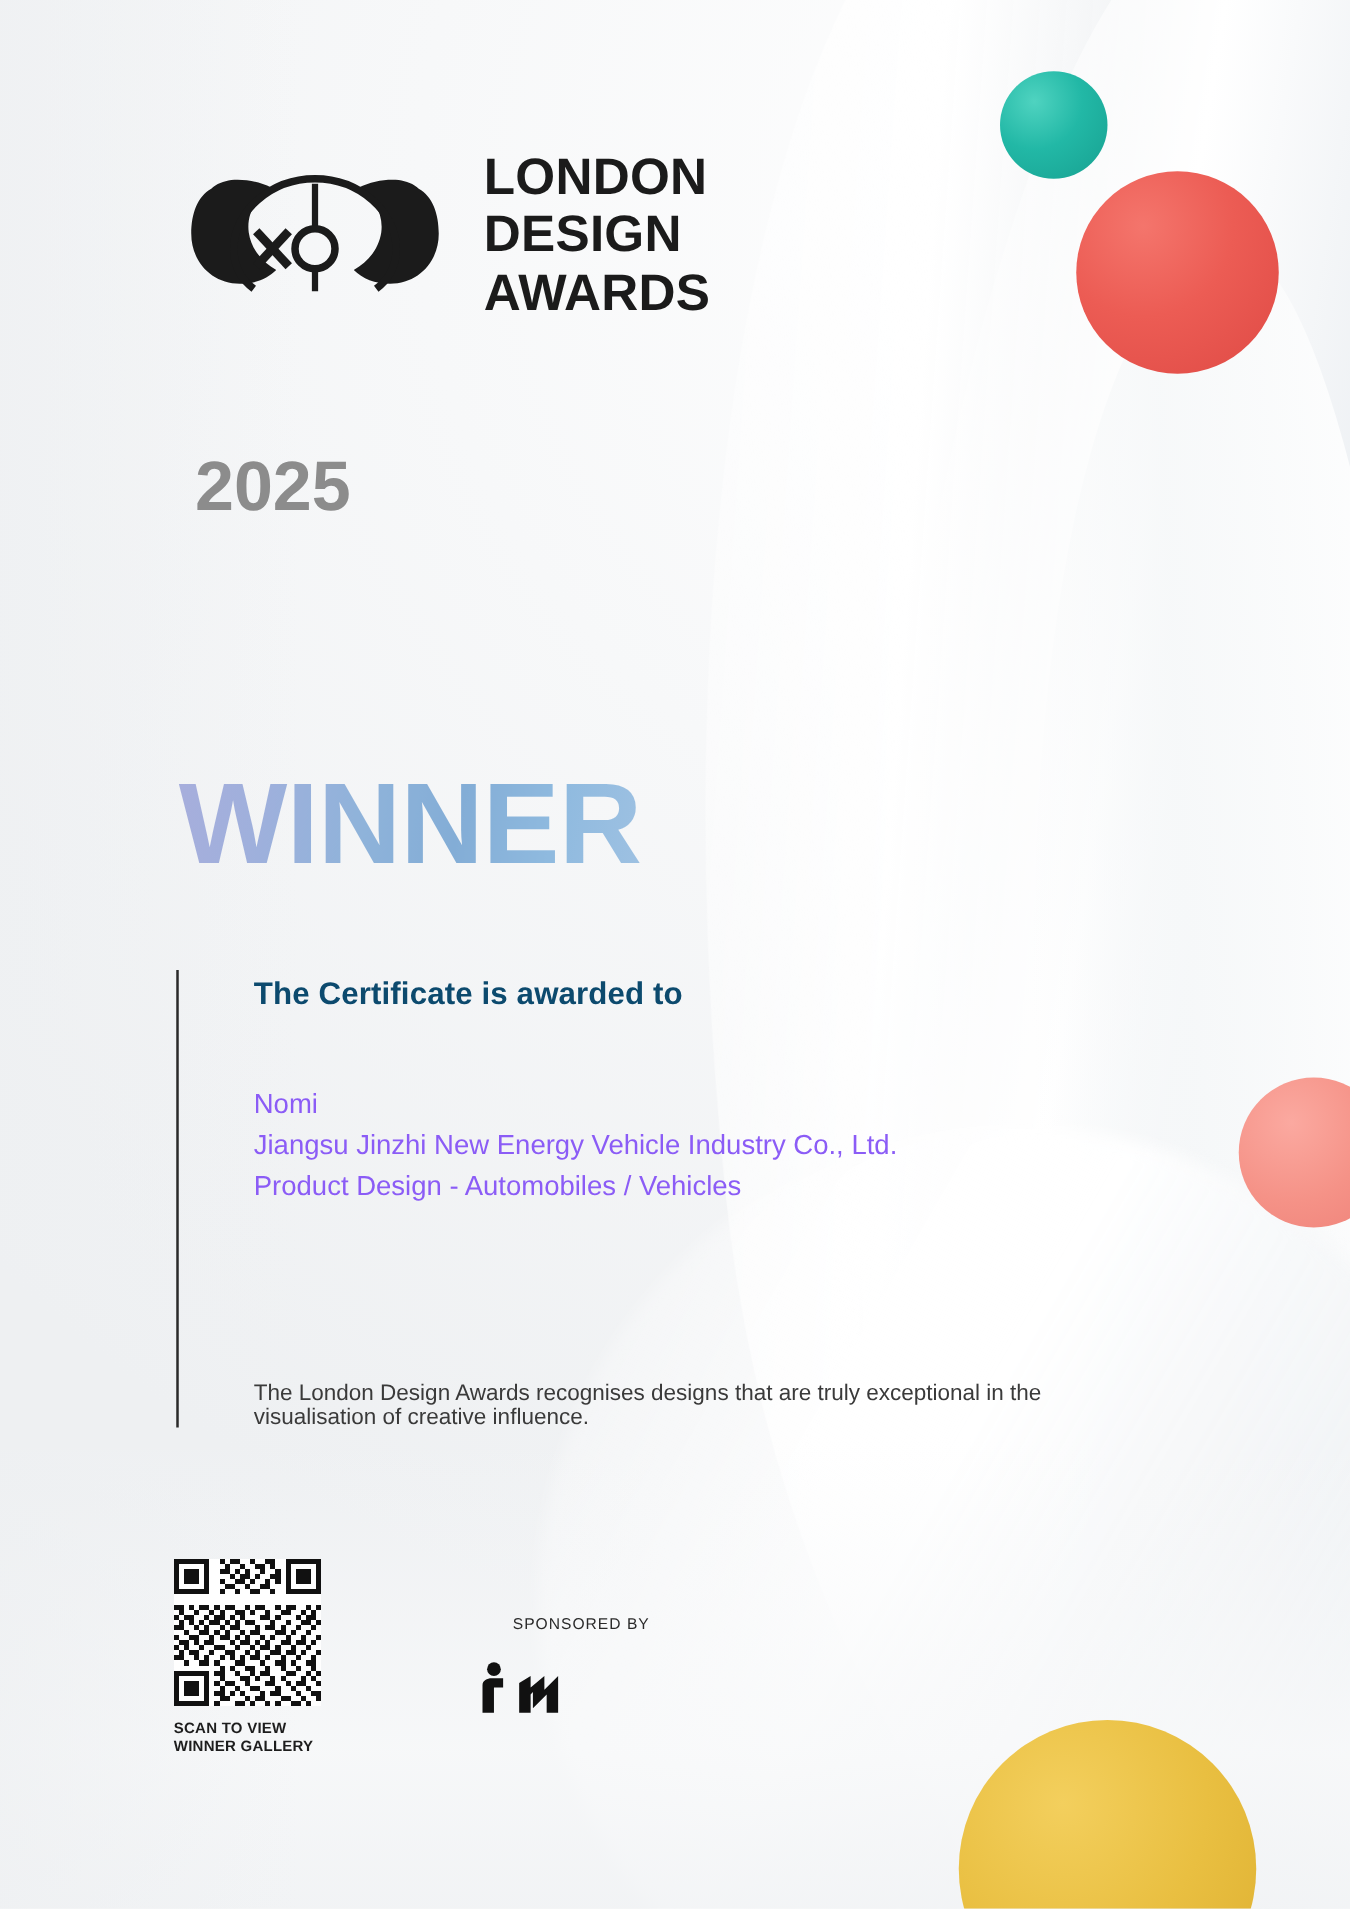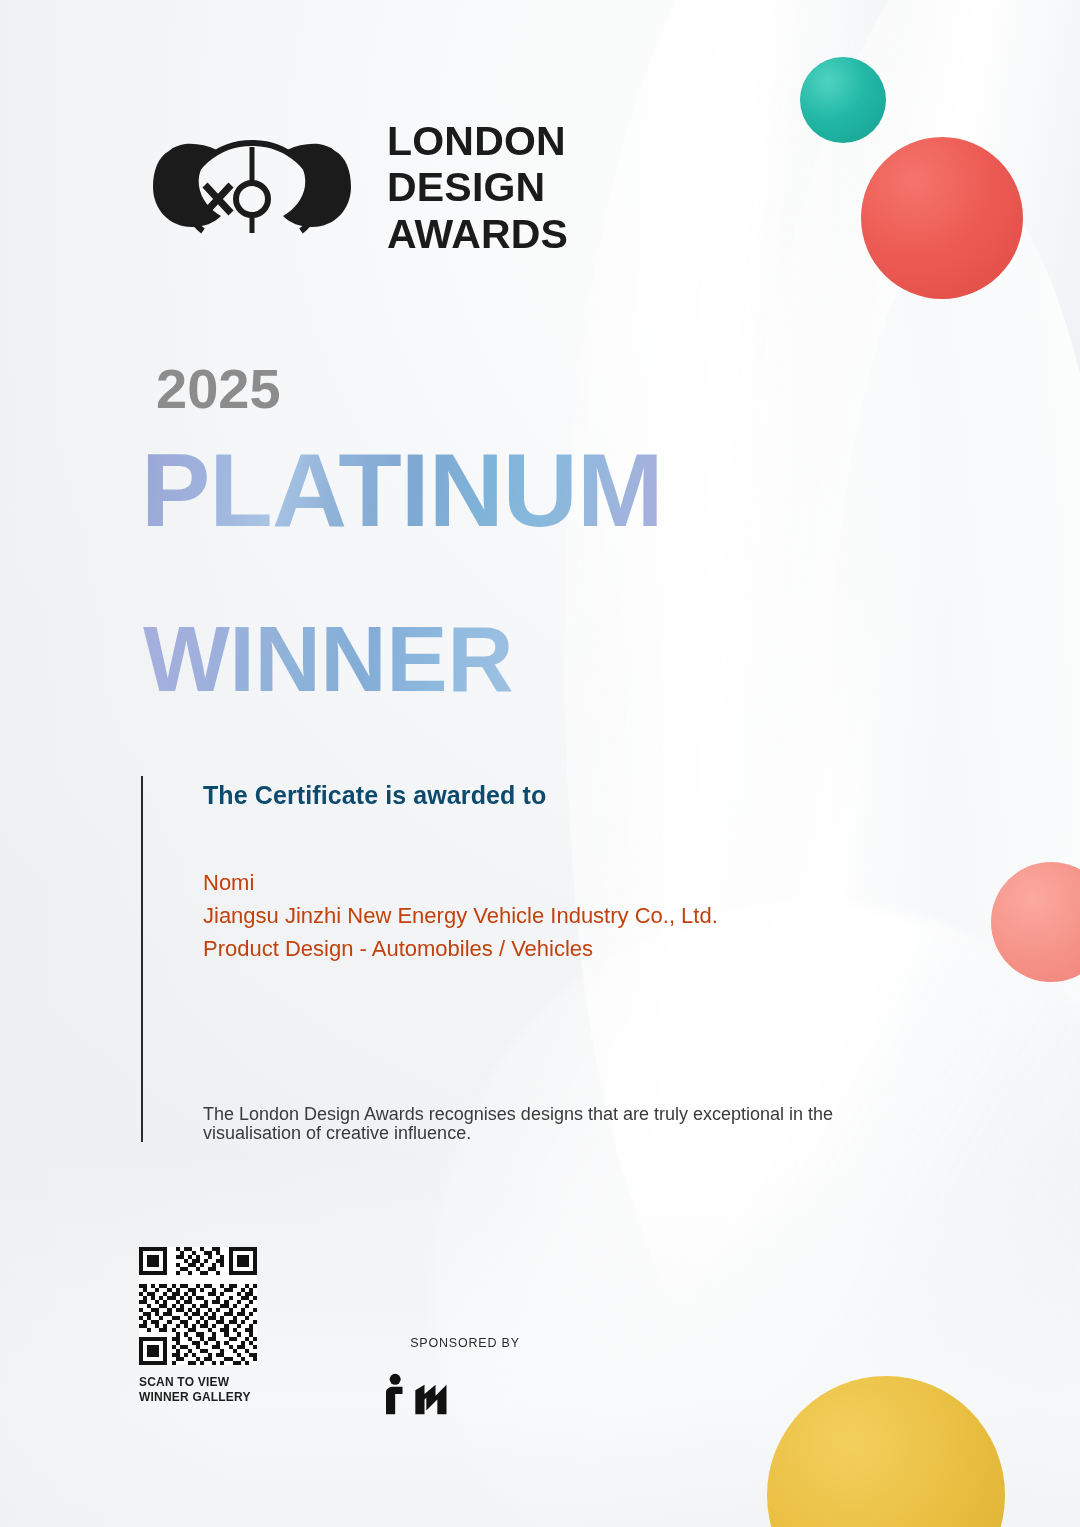--- a/index.html
+++ b/index.html
@@ -187,21 +187,21 @@
     font-weight: 700;
     color: #0c4a6e;
     letter-spacing: 0.1px;
   }
   .recipient {
     position: absolute;
     left: 203px;
     top: 866px;
     font-size: 22px;
     line-height: 33px;
-    color: #c2410c;
+    color: #8b5cf6;
     font-weight: 400;
   }
   .recipient div { white-space: nowrap; }
 
   .official {
     position: absolute;
     left: 203px;
     top: 1063px;
     font-size: 14.5px;
     font-weight: 700;
@@ -234,21 +234,21 @@
     margin-top: 10px;
     font-size: 12px;
     line-height: 15px;
     font-weight: 700;
     color: #1d1d1d;
     letter-spacing: 0.2px;
   }
   .sponsor {
     position: absolute;
     left: 375px;
-    top: 1336px;
+    top: 1292px;
     text-align: center;
     width: 180px;
   }
   .sponsor-label {
     font-size: 12.5px;
     letter-spacing: 0.8px;
     color: #2a2a2a;
   }
   .sponsor-logo {
     margin-top: 22px;
@@ -293,21 +293,20 @@
       </svg>
     </span>
     <div class="logo-word">
       <div>LONDON</div>
       <div>DESIGN</div>
       <div>AWARDS</div>
     </div>
   </div>
 
   <div class="year">2025</div>
-  <div class="platinum">PLATINUM</div>
   <div class="winner">WINNER</div>
 
   <div class="rule"></div>
   <div class="awarded-to">The Certificate is awarded to</div>
   <div class="recipient">
     <div>Nomi</div>
     <div>Jiangsu Jinzhi New Energy Vehicle Industry  Co., Ltd.</div>
     <div>Product Design - Automobiles / Vehicles</div>
   </div>
 

